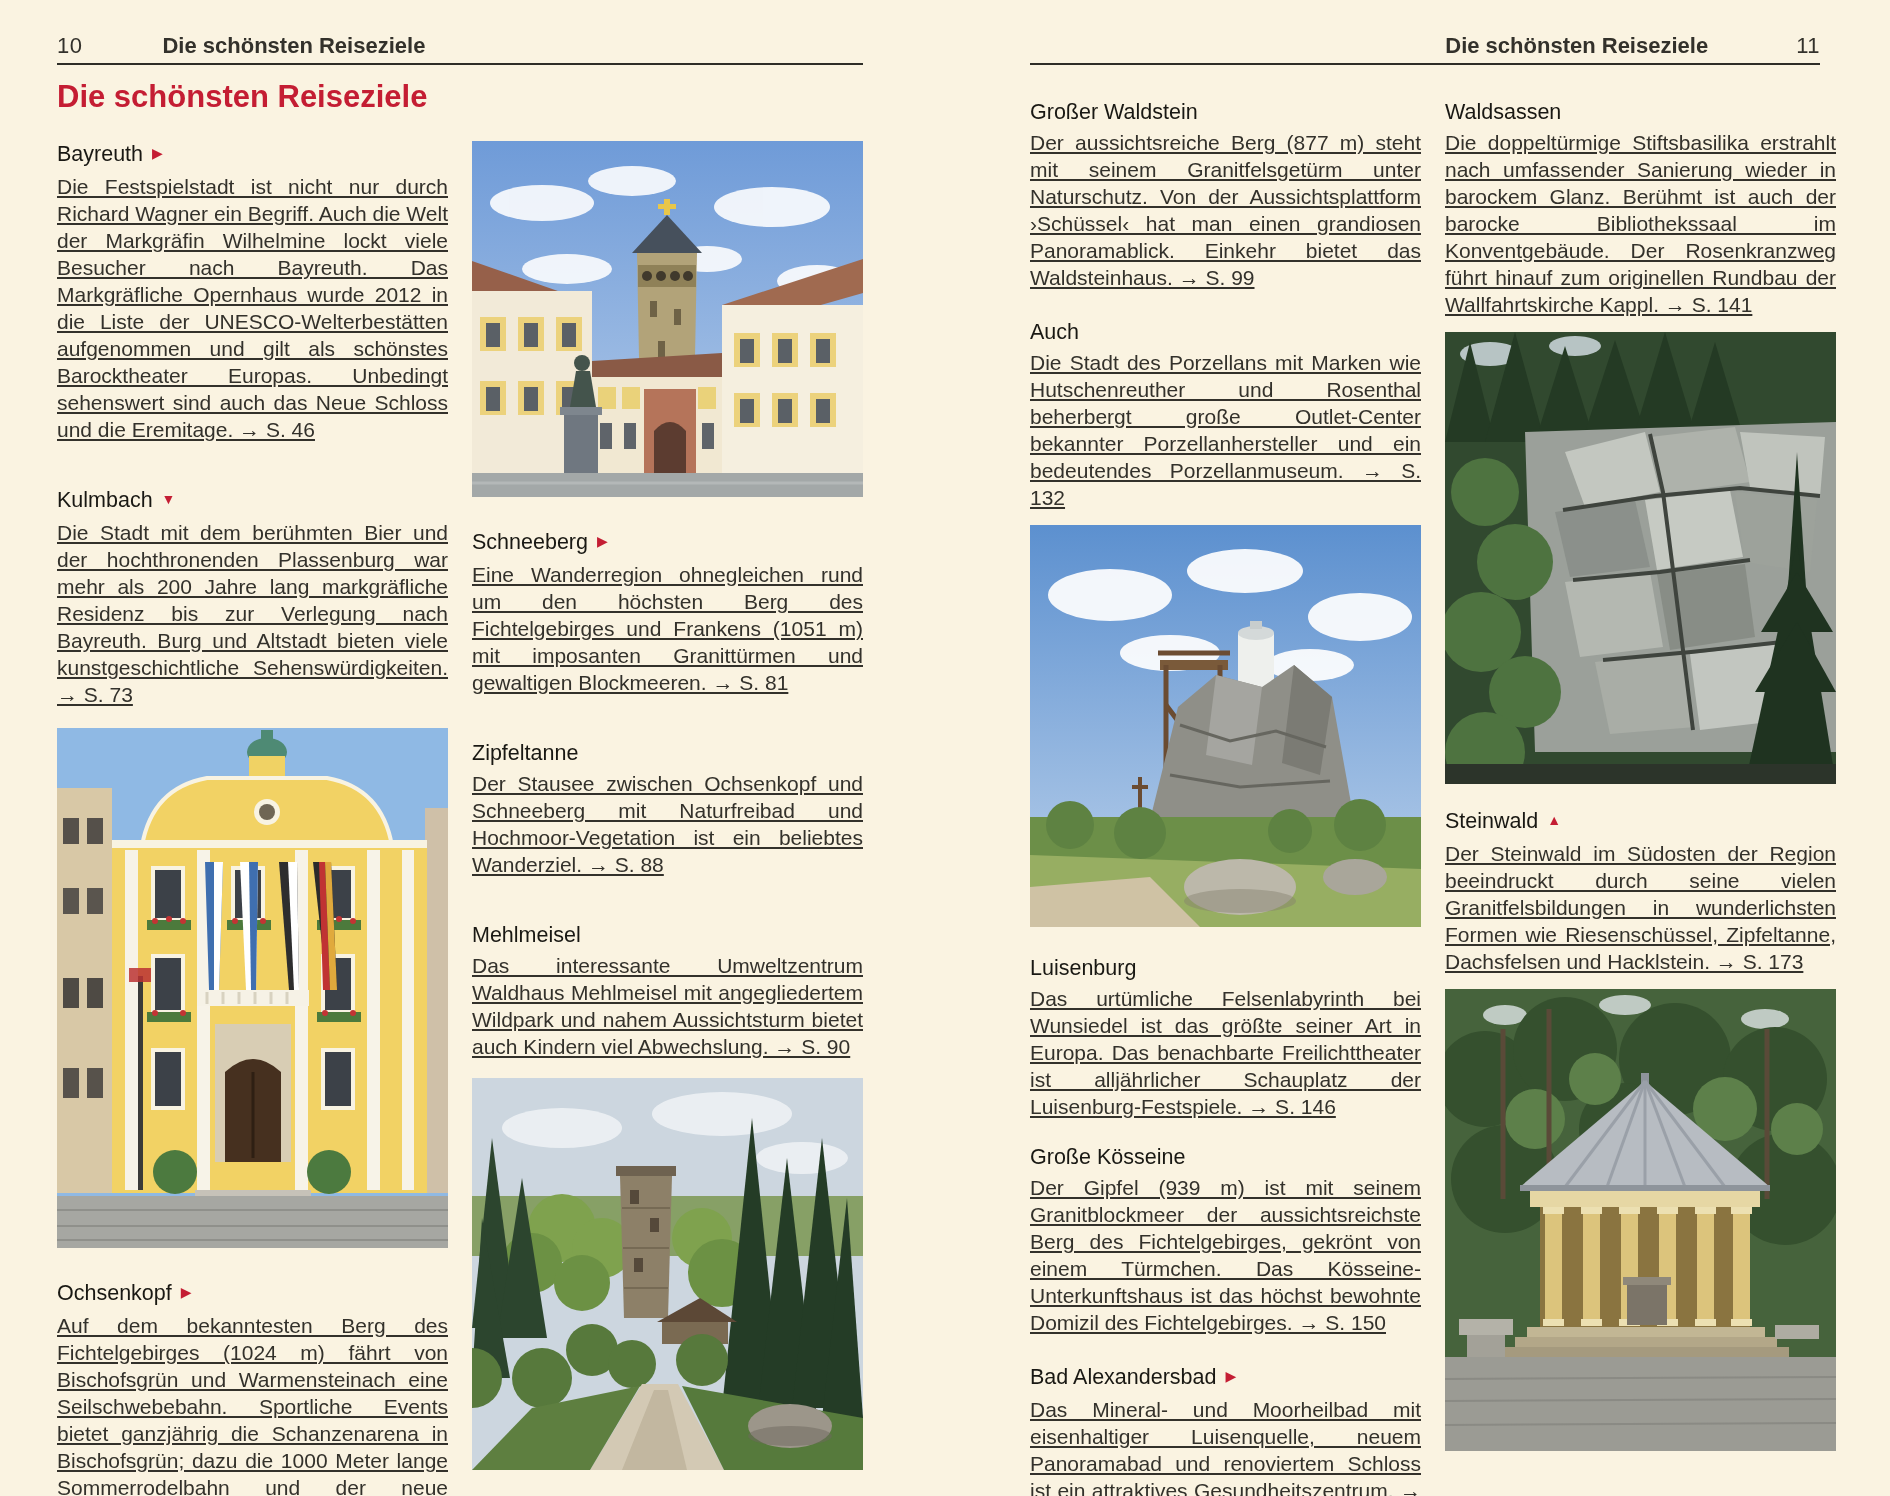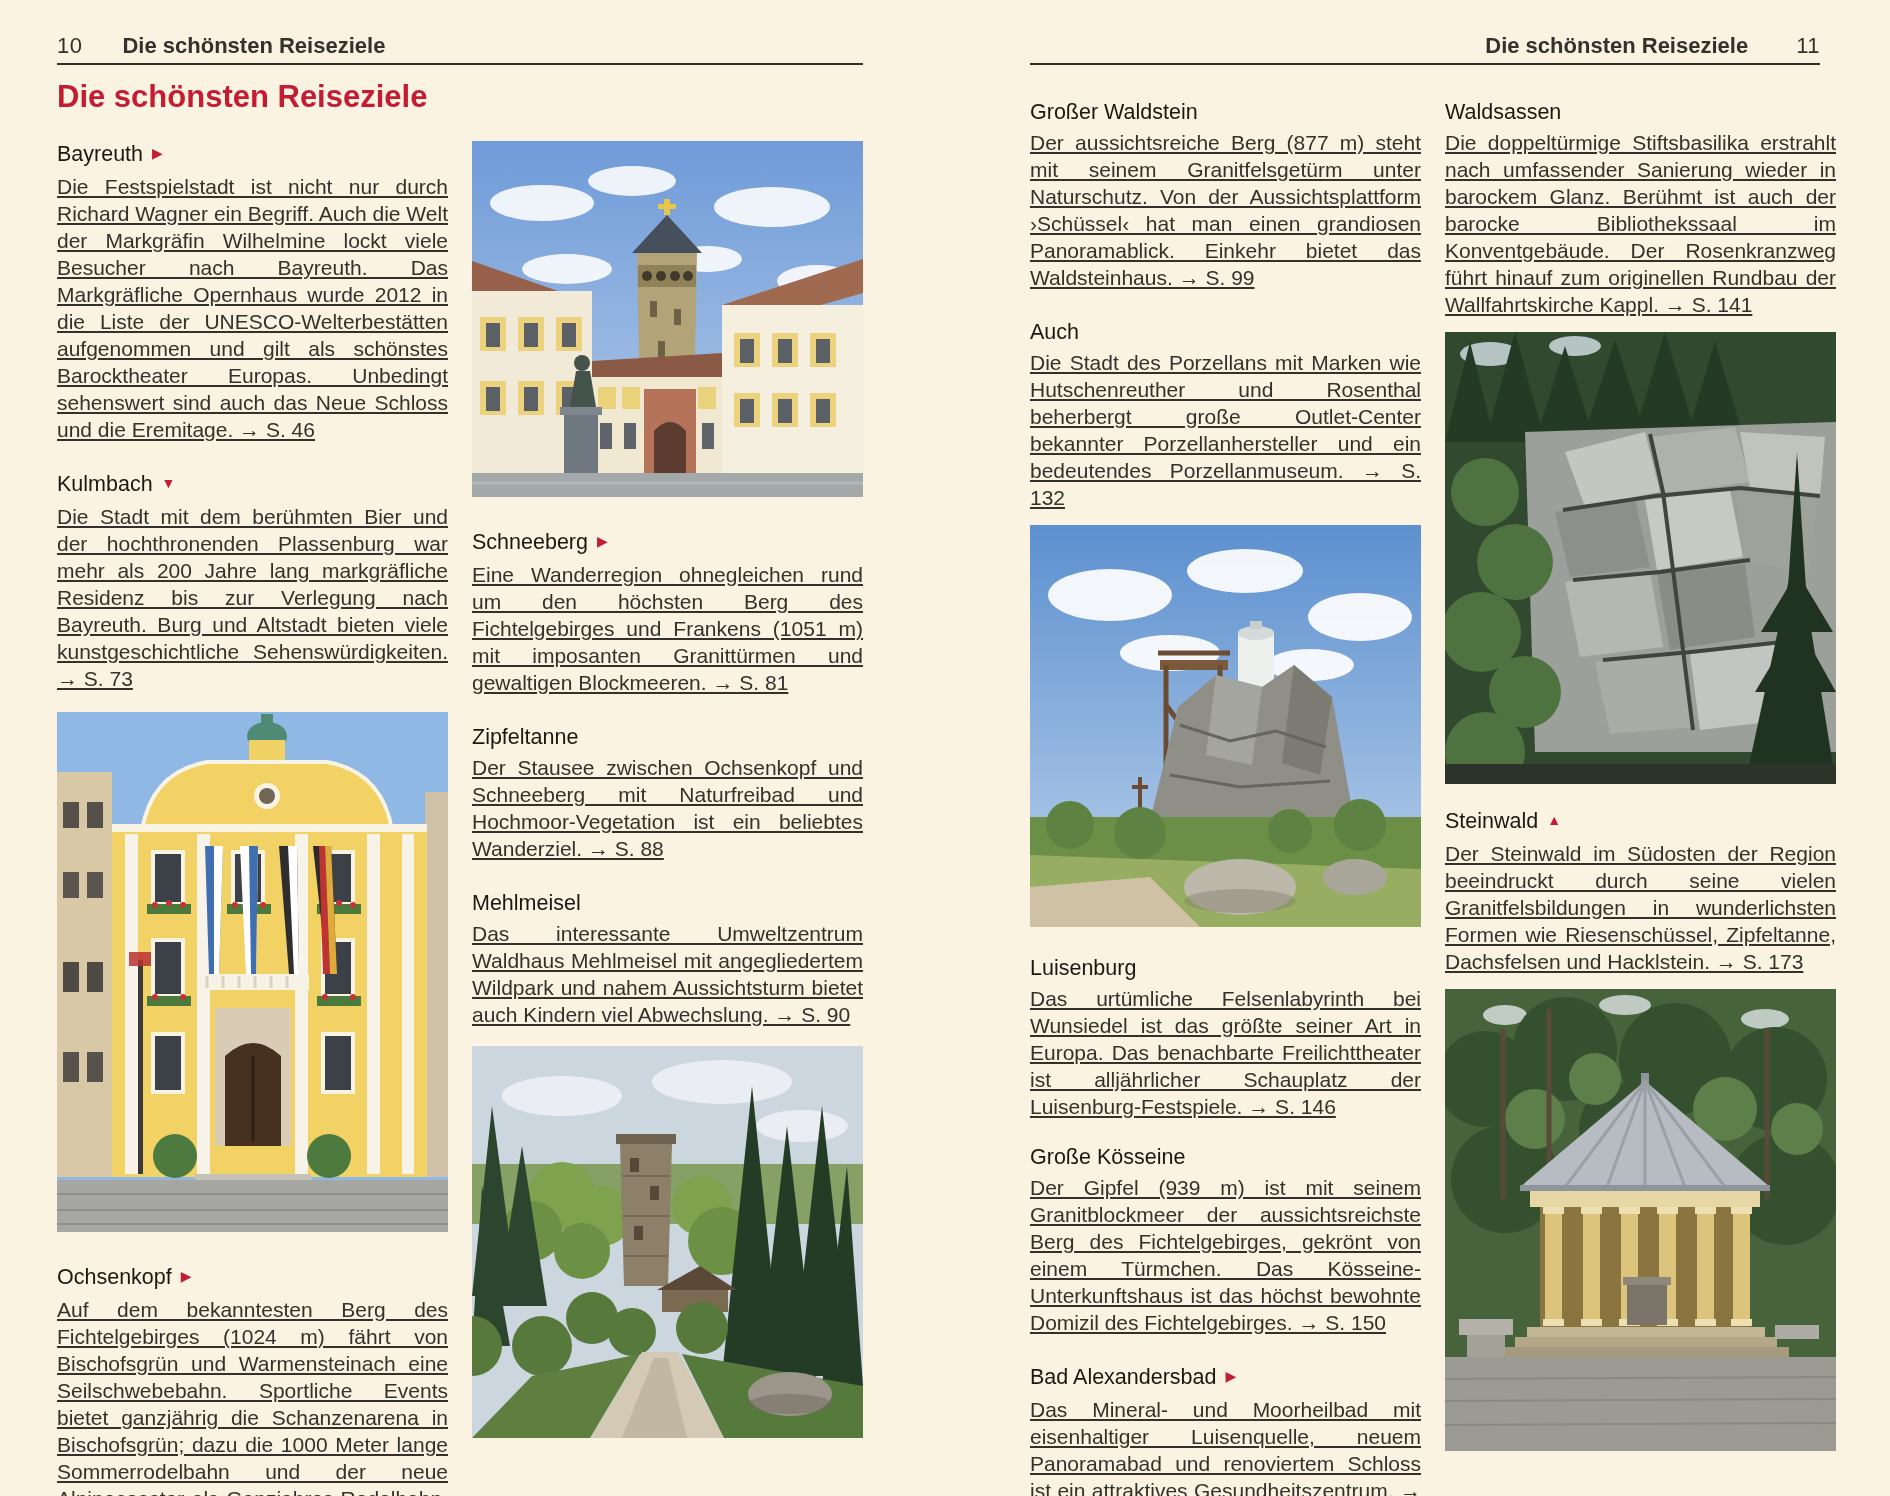--- a/index.html
+++ b/index.html
@@ -5,39 +5,39 @@
   html,body{margin:0;padding:0;}
   #canvas{
     position:relative;width:1890px;height:1496px;overflow:hidden;
     background:#faf3e1;color:#33312b;
     font-family:"Liberation Sans","DejaVu Sans",sans-serif;
   }
   .page{position:absolute;top:34px;}
   #page-left{left:57px;width:806px;}
   #page-right{left:1030px;width:790px;}
   .page-header{display:flex;align-items:flex-start;border-bottom:2px solid #2e2d27;
-    padding-bottom:5px;font-size:22px;line-height:24px;}
+    padding-bottom:5px;font-size:22px;line-height:24px;gap:40px;}
   .page-header .num{font-weight:400;letter-spacing:.5px;}
   .page-header .head{font-weight:700;}
   #page-left .num{margin-right:40px;}
   #page-right .page-header{justify-content:flex-end;}
   #page-right .num{margin-left:48px;}
   .red-title{color:#c41d33;font-size:31px;font-weight:700;line-height:36px;margin:14px 0 0 0;}
   .cols{display:flex;gap:24px;}
   #page-left .cols{margin-top:26px;}
   #page-right .cols{margin-top:34px;}
   .col{width:391px;}
   .sec h3{font-size:21.5px;font-weight:400;color:#191813;line-height:27px;margin:0 0 3px 0;}
   .sec p{font-size:21px;line-height:27px;margin:0;text-align:justify;
     hyphens:auto;text-decoration:underline;-webkit-hyphens:auto;}
   .tri{color:#c41d33;font-size:14px;margin-left:9px;position:relative;top:-3px;}
   .photo{display:block;}
   .mt0{margin-top:0;} .mt14{margin-top:14px;} .mt18{margin-top:18px;}
   .mt20{margin-top:20px;} .mt26{margin-top:24px;} .mt28{margin-top:28px;}
-  .mt30{margin-top:28px;} .mt32{margin-top:32px;}
+  .mt30{margin-top:44px;} .mt32{margin-top:32px;}
 </style>
 </head>
 <body>
 
 <div id="canvas">
 
   <div class="page" id="page-left">
     <div class="page-header">
       <span class="num">10</span>
       <span class="head">Die schönsten Reiseziele</span>

